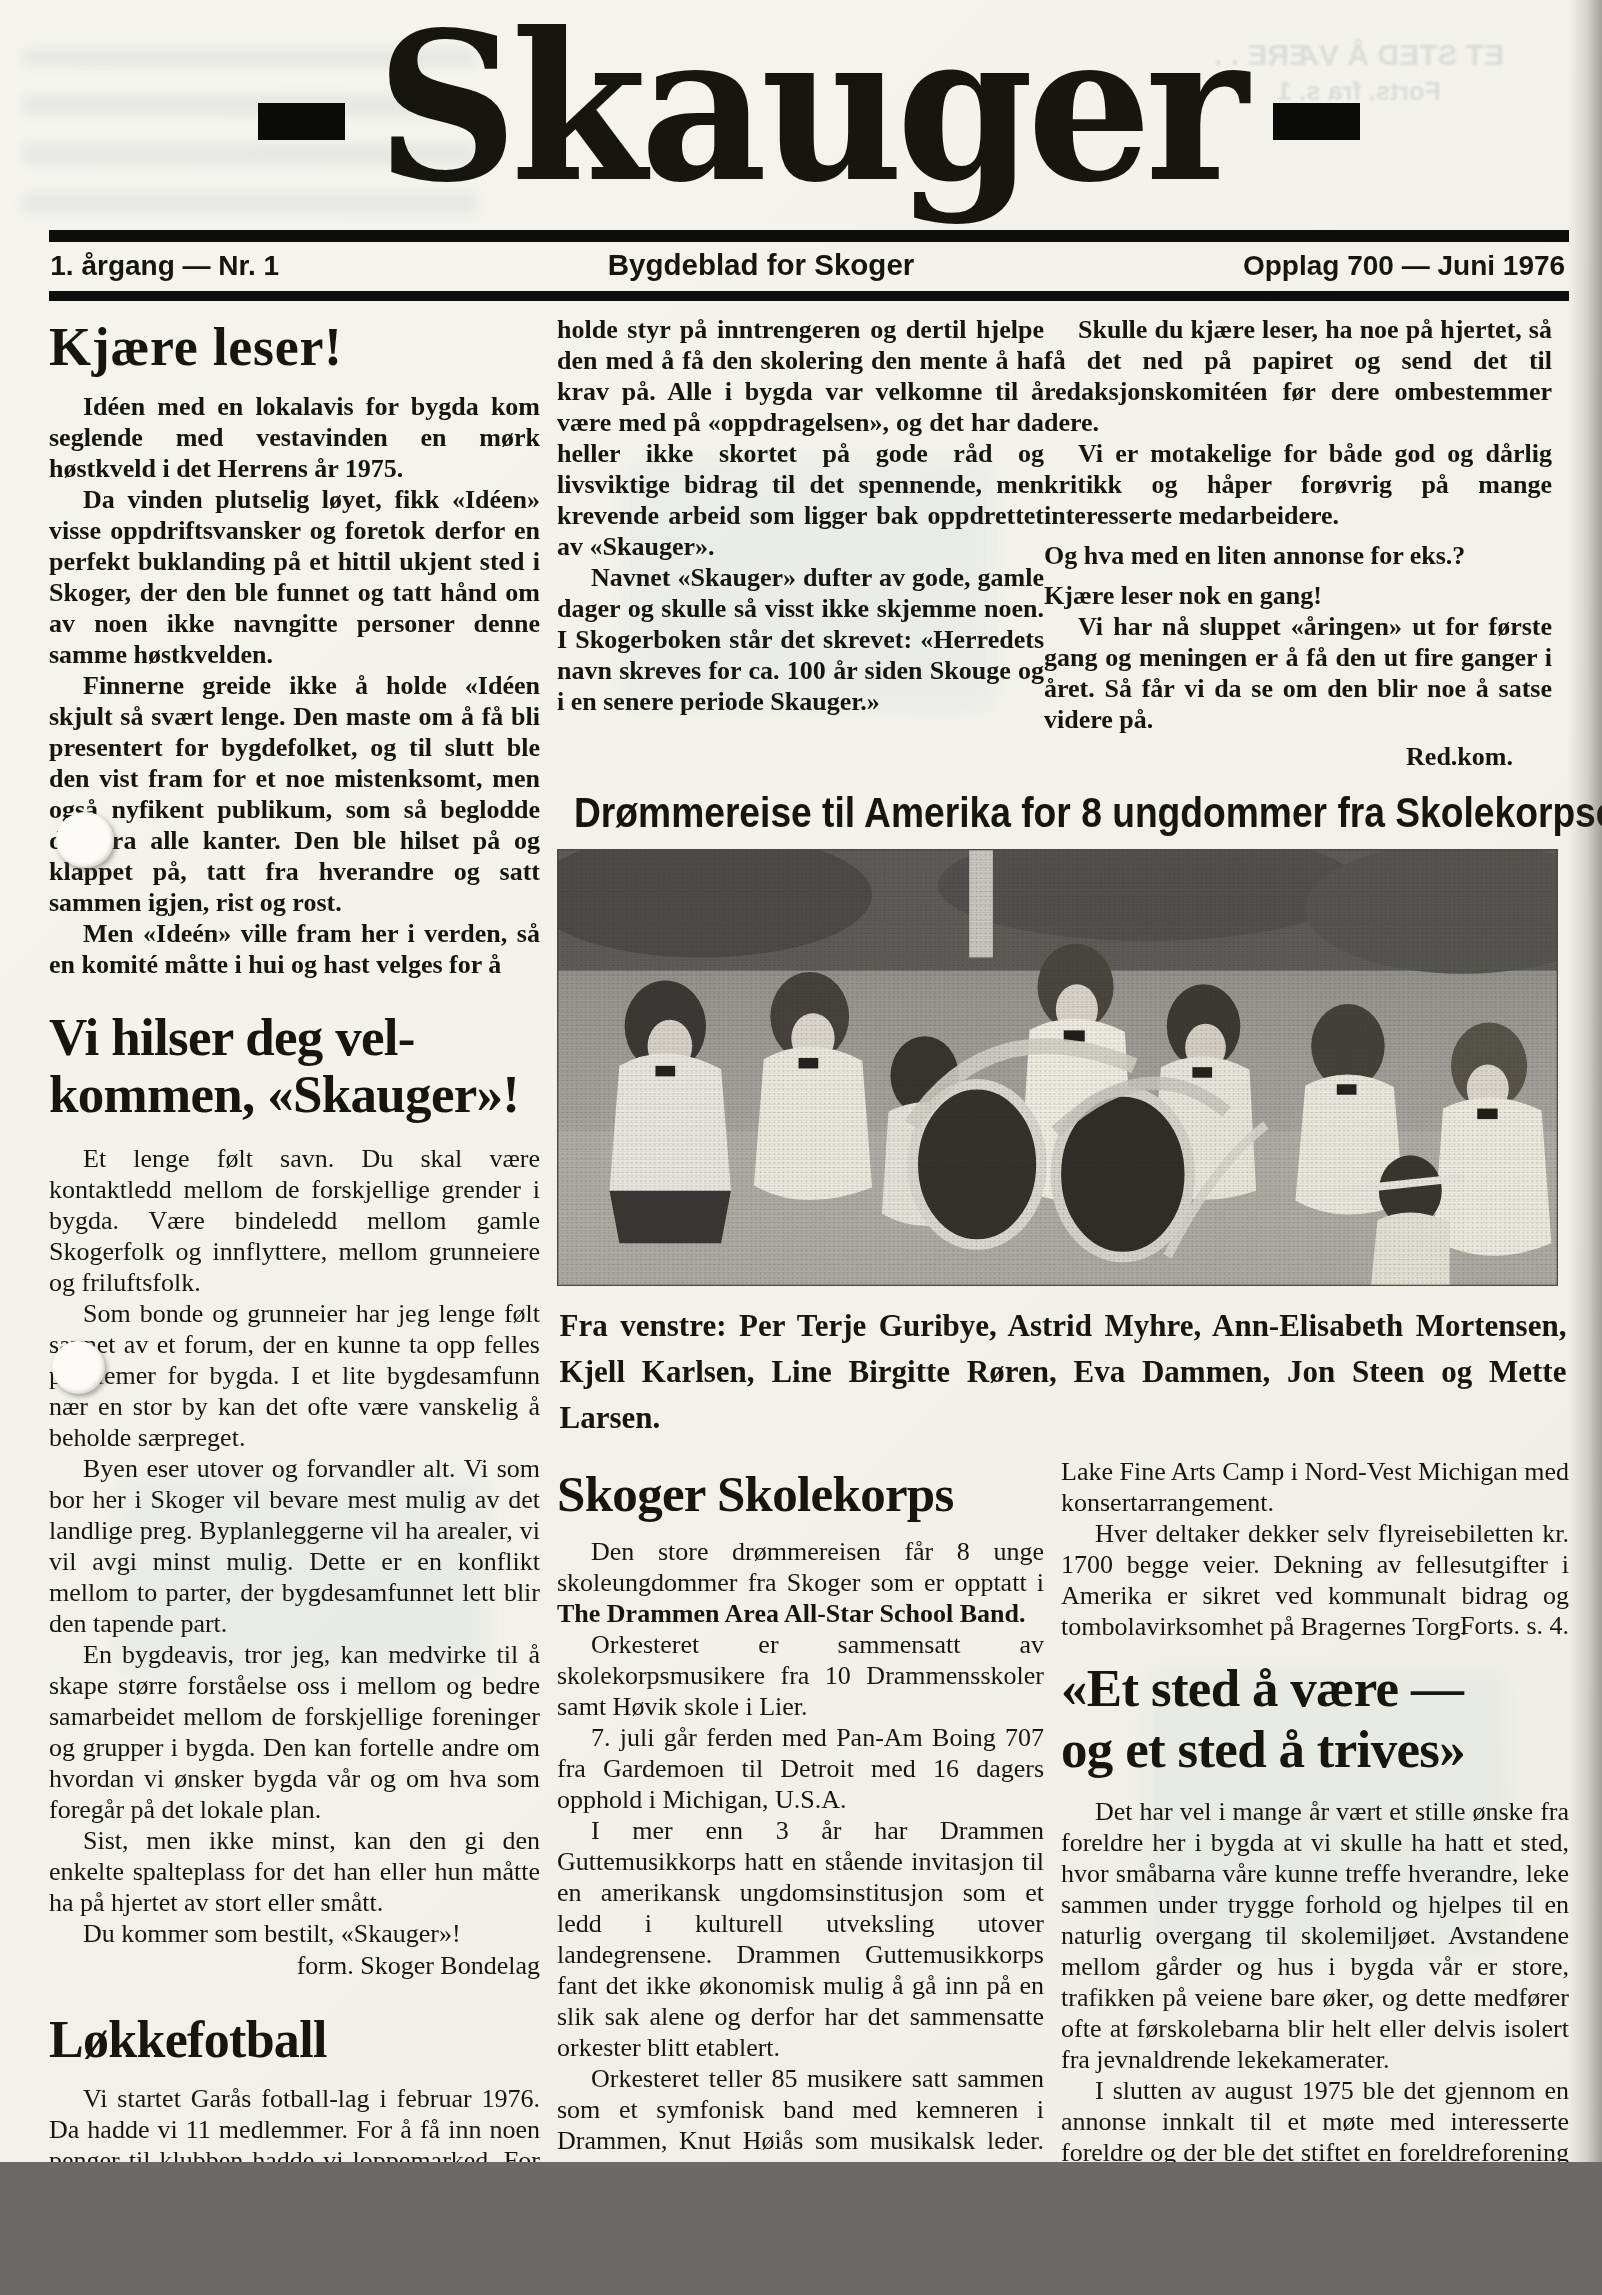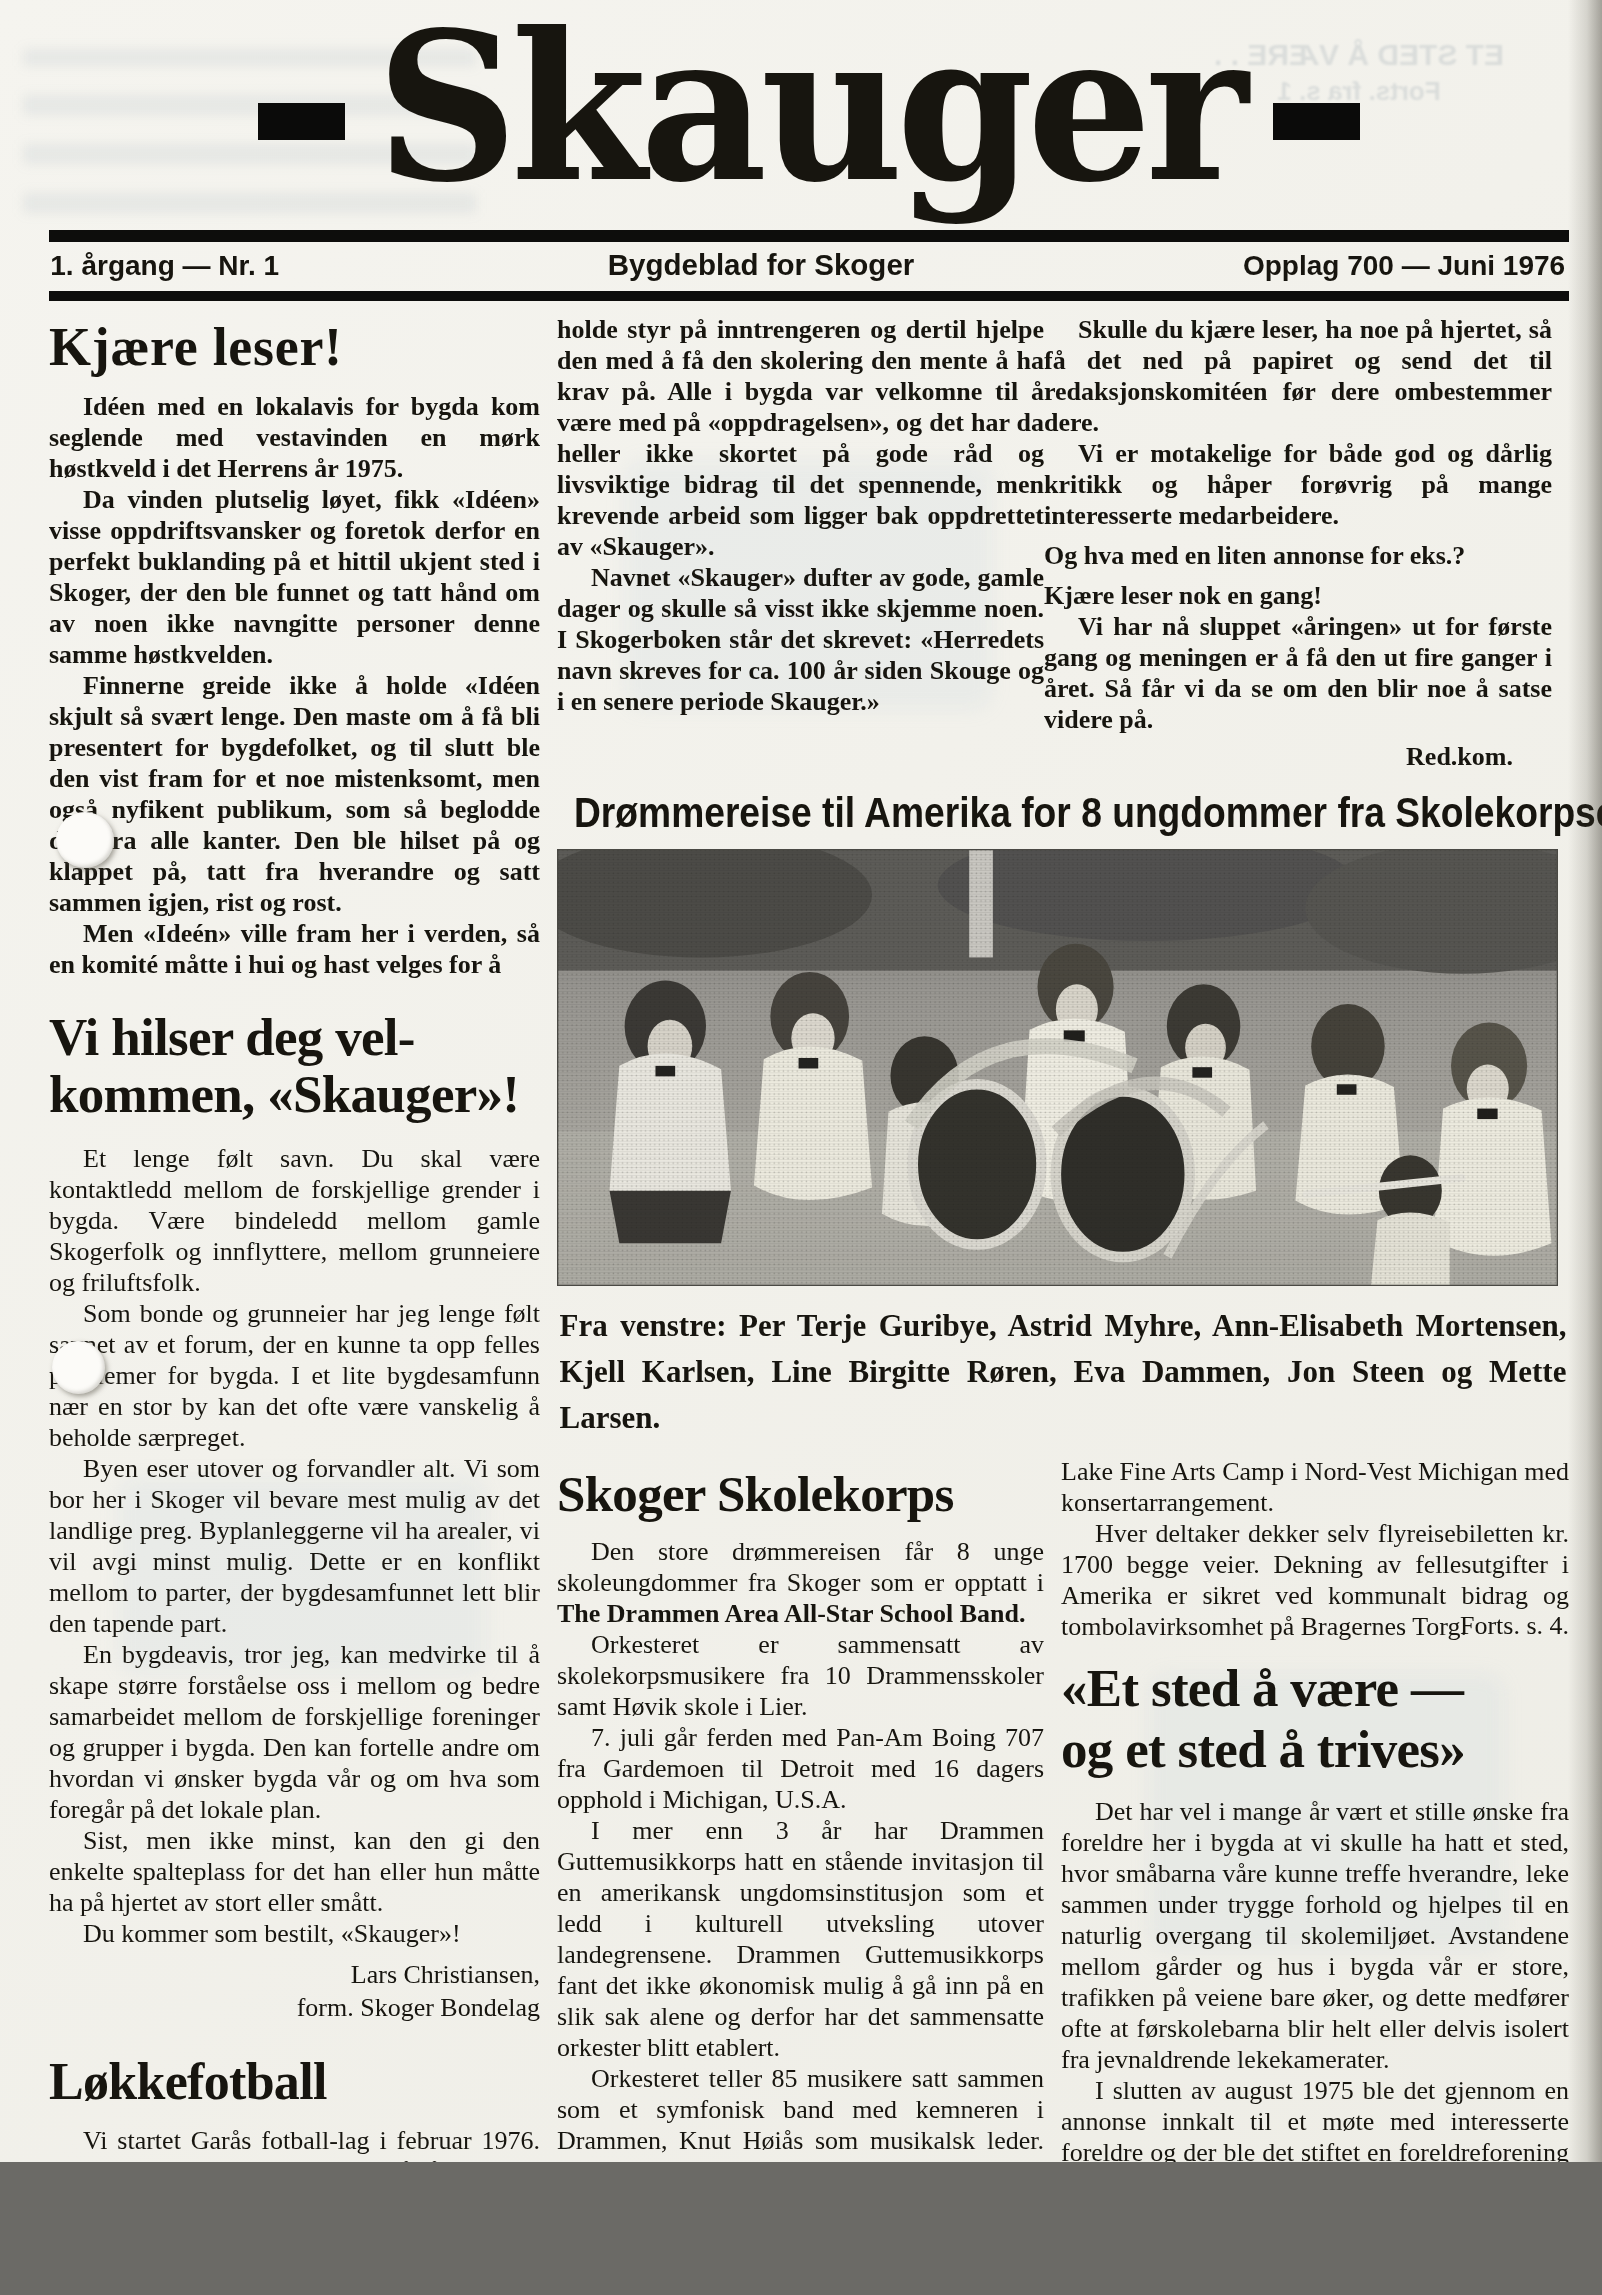--- a/index.html
+++ b/index.html
@@ -118,21 +118,20 @@
         <div class="h2a">
           <div>Vi hilser deg vel-</div>
           <div>kommen, «Skauger»!</div>
         </div>
         <p>Et lenge følt savn. Du skal være kontaktledd mellom de forskjellige grender i bygda. Være bindeledd mellom gamle Skogerfolk og innflyttere, mellom grunneiere og friluftsfolk.</p>
         <p>Som bonde og grunneier har jeg lenge følt savnet av et forum, der en kunne ta opp felles problemer for bygda. I et lite bygdesamfunn nær en stor by kan det ofte være vanskelig å beholde særpreget.</p>
         <p>Byen eser utover og forvandler alt. Vi som bor her i Skoger vil bevare mest mulig av det landlige preg. Byplanleggerne vil ha arealer, vi vil avgi minst mulig. Dette er en konflikt mellom to parter, der bygdesamfunnet lett blir den tapende part.</p>
         <p>En bygdeavis, tror jeg, kan medvirke til å skape større forståelse oss i mellom og bedre samarbeidet mellom de forskjellige foreninger og grupper i bygda. Den kan fortelle andre om hvordan vi ønsker bygda vår og om hva som foregår på det lokale plan.</p>
         <p>Sist, men ikke minst, kan den gi den enkelte spalteplass for det han eller hun måtte ha på hjertet av stort eller smått.</p>
         <p>Du kommer som bestilt, «Skauger»!</p>
-        <div class="sig" style="margin-top:9.2px;">Lars Christiansen,</div>
         <div class="sig">form. Skoger Bondelag</div>
 
         <div class="h3a">Løkkefotball</div>
         <p>Vi startet Garås fotball-lag i februar 1976. Da hadde vi 11 medlemmer. For å få inn noen penger til klubben hadde vi loppemarked. For de pengene kjøpte vi fotball. Vi har spilt noen kamper mot</p>
         <div class="forts">Forts. s. 4.</div>
       </div>
 
       <div class="right-region">
 
         <div class="right-top">

